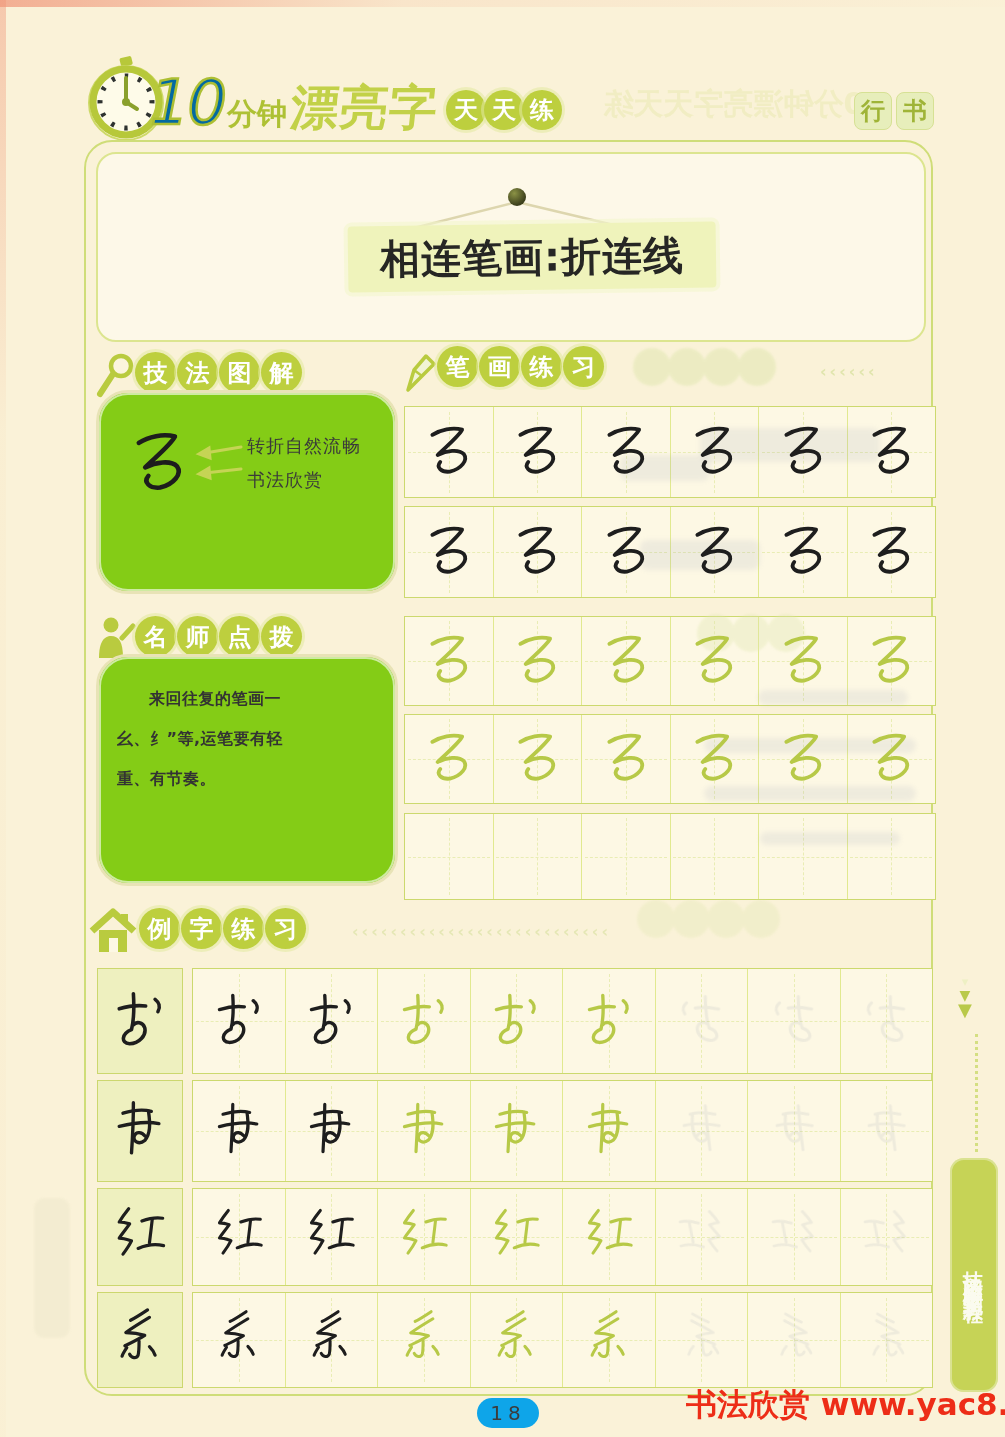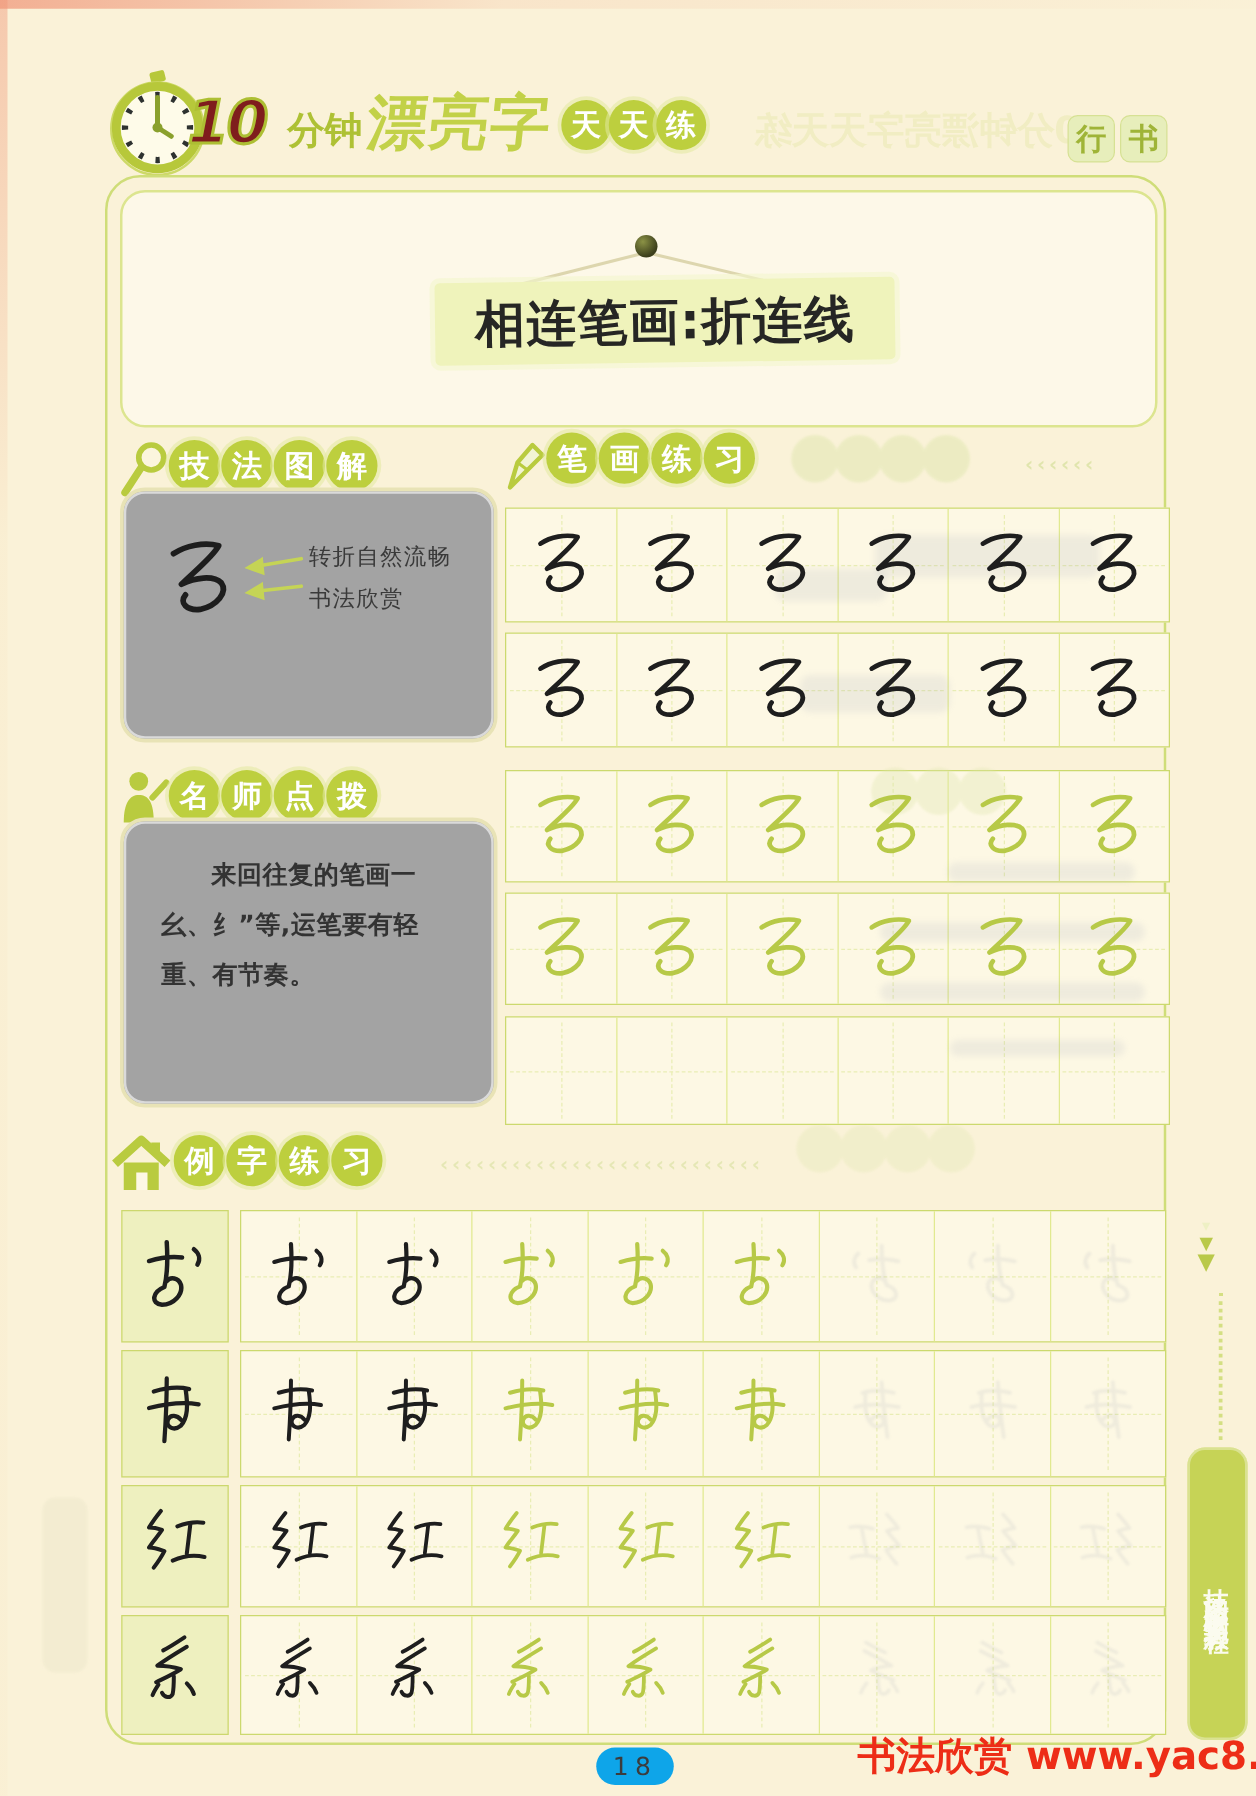--- a/index.html
+++ b/index.html
@@ -4,22 +4,22 @@
 <style>
   html,body{margin:0;padding:0;background:#e8e0c8;}
   .page{position:relative;width:1005px;height:1437px;margin:0 auto;overflow:hidden;
         background:#faf2d8;font-family:"DejaVu Sans","Liberation Sans",sans-serif;}
   .abs{position:absolute;}
   
   .edge-top{left:0;top:0;width:100%;height:7px;background:linear-gradient(90deg,rgba(236,120,90,.55),rgba(245,190,160,.25) 40%,rgba(250,230,200,.1));}
   .edge-left{left:0;top:0;width:6px;height:100%;background:linear-gradient(180deg,rgba(240,150,120,.45),rgba(246,220,180,.15) 30%,rgba(246,220,180,.1));}
   
   .hdr-text{left:150px;top:66px;display:flex;align-items:baseline;color:#b9c93e;white-space:nowrap;}
-  .n10{font-size:48px;font-weight:700;font-style:italic;color:#7f1d1d;-webkit-text-stroke:2.5px #adbf33;letter-spacing:-2px;}
-  .nfen{font-size:30px;font-weight:900;color:#aec134;margin-left:17px;}
+  .n10{font-size:62px;font-weight:400;font-style:italic;color:#0369a1;-webkit-text-stroke:2.5px #adbf33;letter-spacing:-2px;}
+  .nfen{font-size:30px;font-weight:900;color:#aec134;margin-left:2px;}
   .npiao{font-size:48px;font-weight:900;color:#c2d148;transform:skewX(-6deg);margin-left:4px;letter-spacing:1px;}
   .suffix-circles{display:flex;margin-left:10px;transform:translateY(-6px);}
   .suffix-circles .circle{width:40px;height:40px;margin-left:-2px;}
   .circle{border-radius:50%;background:#bdcf3e;color:#fff;display:flex;align-items:center;justify-content:center;
           font-weight:bold;font-size:24px;box-shadow:0 0 0 3px rgba(226,234,160,.55);}
   .hdr-bleed{left:545px;top:84px;width:340px;font-size:30px;font-weight:900;color:#e4e6a4;opacity:.4;
              transform:scaleX(-1);filter:blur(.6px);white-space:nowrap;}
   .badge{left:854px;top:92px;display:flex;gap:4px;}
   .badge .bchar{width:36px;height:36px;border-radius:8px;background:#e7eebb;border:1px solid #d6e194;
                 color:#9fb437;font-size:24px;font-weight:bold;display:flex;align-items:center;justify-content:center;}
@@ -31,25 +31,25 @@
   .banner{left:348px;top:224px;width:368px;height:66px;background:#eff3bb;border-radius:4px;transform:rotate(-.8deg);
           display:flex;align-items:center;justify-content:center;box-shadow:0 0 0 4px rgba(243,246,205,.6);}
   .banner .ttl{font-size:40px;font-weight:900;color:#262624;letter-spacing:1px;white-space:nowrap;}
   
   .sec-head{display:flex;align-items:center;gap:4px;}
   .sec-head .circle{width:41px;height:41px;margin-left:-3px;font-size:24px;}
   .chain{color:#e0e5ad;font-size:16px;letter-spacing:3px;font-weight:bold;white-space:nowrap;}
   .bleed-circles{display:flex;opacity:.5;filter:blur(1px);}
   .bleed-circles i{width:38px;height:38px;border-radius:50%;background:#dfe6ae;margin-left:-3px;}
   
-  .info-box{background:#a3a3a3;border:3px solid #e8e3b6;border-radius:20px;box-shadow:inset 0 0 0 2px rgba(255,255,255,.6);}
+  .info-box{background:#84cc16;border:3px solid #e8e3b6;border-radius:32px;box-shadow:inset 0 0 0 2px rgba(255,255,255,.6);}
   .tech-box{left:96px;top:390px;width:296px;height:198px;}
   .tips-box{left:96px;top:654px;width:296px;height:226px;}
   .annot{font-size:18px;color:#3a3a3a;line-height:34px;letter-spacing:1px;font-weight:500;white-space:nowrap;}
-  .tip-line{font-size:20px;font-weight:600;color:#333;line-height:40px;letter-spacing:.5px;white-space:nowrap;margin-left:12px;}
+  .tip-line{font-size:16px;font-weight:600;color:#333;line-height:40px;letter-spacing:.5px;white-space:nowrap;}
   .tip-indent{text-indent:2em;}
   
   .s-row{position:absolute;display:flex;border:1.5px solid #ccd96e;background:#fdf8e4;box-sizing:border-box;}
   .cell{flex:1;position:relative;border-left:1px solid #e1e98f;}
   .cell:first-child{border-left:none;}
   .cell::before{content:"";position:absolute;left:50%;top:5%;bottom:5%;border-left:1.5px dashed #e9edb4;}
   .cell::after{content:"";position:absolute;top:50%;left:3%;right:3%;border-top:1.5px dashed #e9edb4;}
   .glyph{position:absolute;left:50%;top:50%;transform:translate(-50%,-54%);z-index:2;}
   .ink{color:#1e1e1e;}
   .trace{color:#b7c947;}

